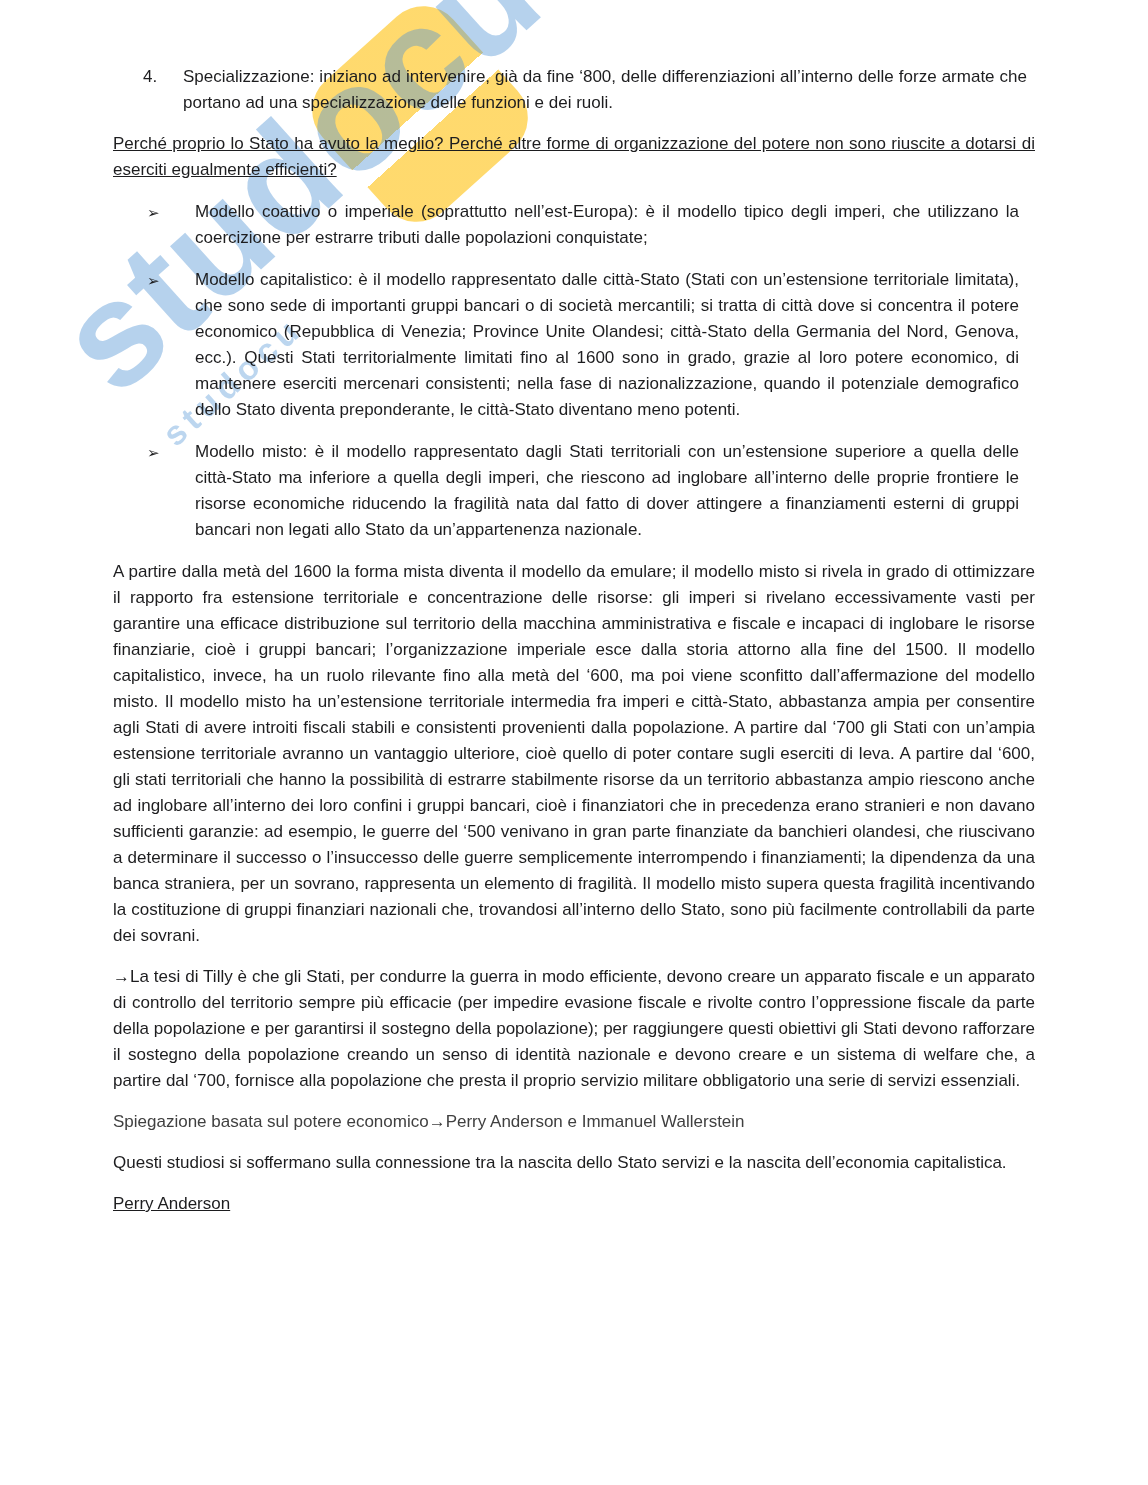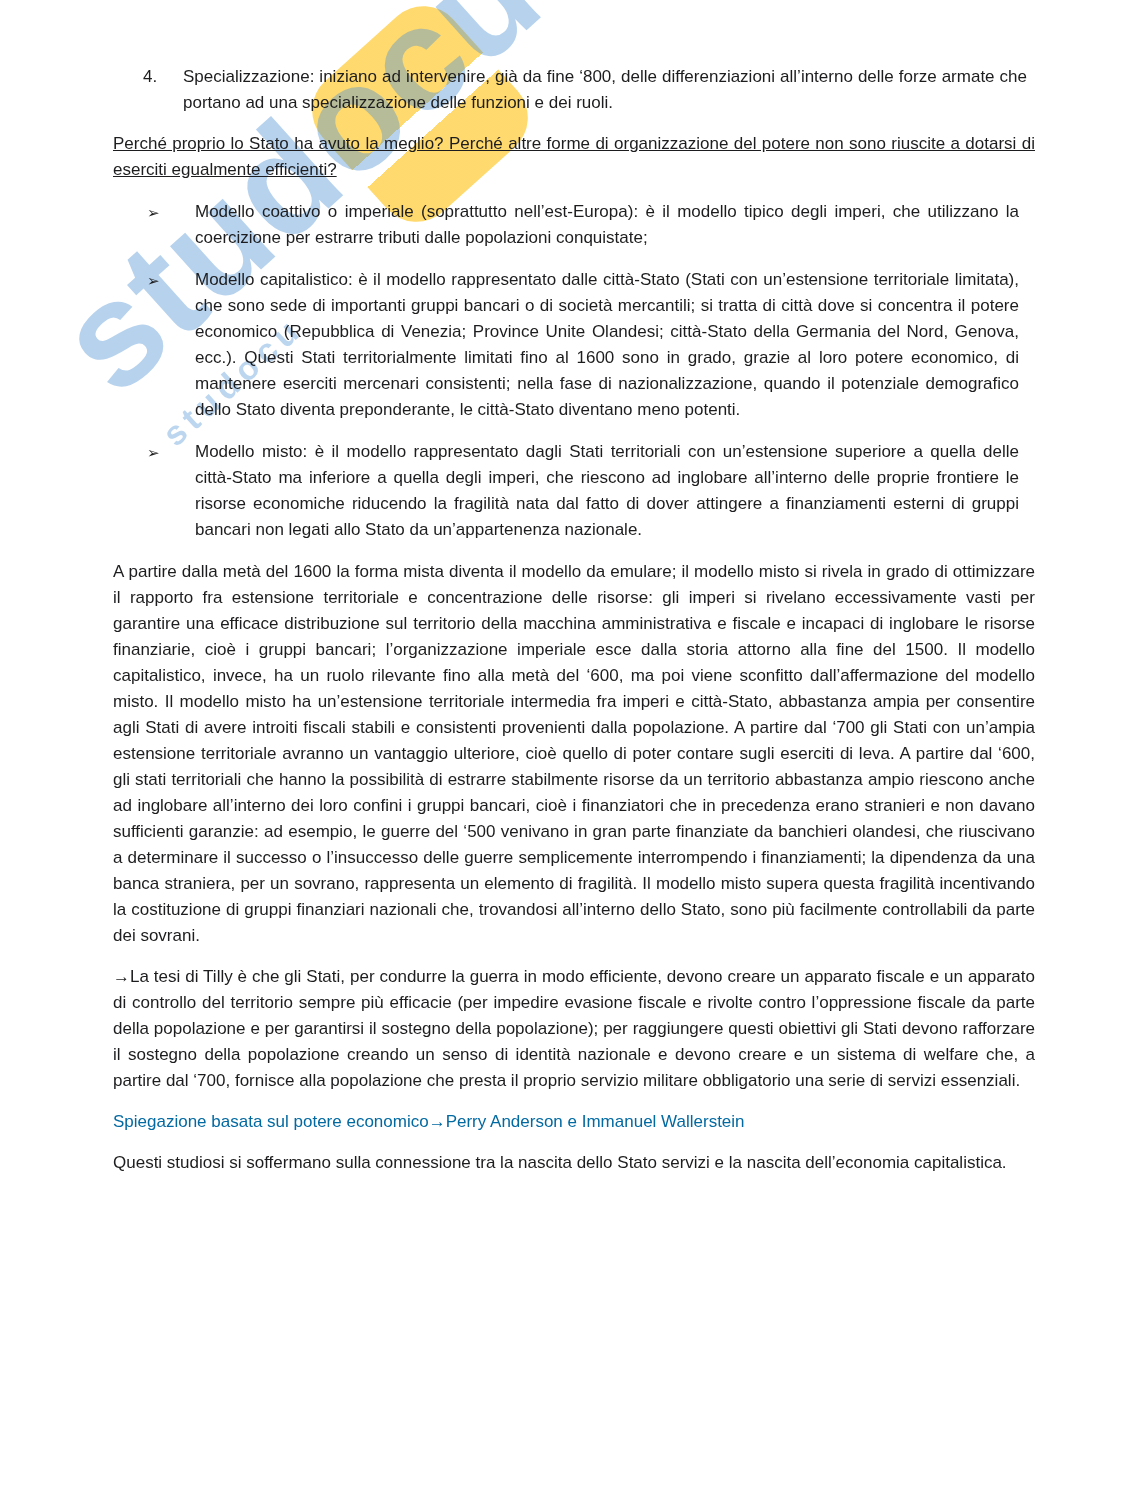--- a/index.html
+++ b/index.html
@@ -78,21 +78,21 @@
 
   .bullets { margin-bottom: 15px; }
   .bullet { position: relative; padding-left: 66px; margin: 0; }
   .bullet .b-marker {
     position: absolute; left: 34px; top: 1px;
     font-size: 15px;
     font-family: "DejaVu Sans", sans-serif;
   }
   .bullet .b-text { margin: 16px !important; }
 
-  .red-heading { color: #0369a1; }
+  .red-heading { color: #404040; }
   .underlined-heading { text-decoration: underline; margin-bottom: 0 !important; }
 </style>
 </head>
 <body>
 
 <div class="page">
 
   <div class="watermark" aria-hidden="true">
     <div class="wm-icon"></div>
     <div class="wm-word">studocu</div>
@@ -127,15 +127,16 @@
 
     <p>A partire dalla metà del 1600 la forma mista diventa il modello da emulare; il modello misto si rivela in grado di ottimizzare il rapporto fra estensione territoriale e concentrazione delle risorse: gli imperi si rivelano eccessivamente vasti per garantire una efficace distribuzione sul territorio della macchina amministrativa e fiscale e incapaci di inglobare le risorse finanziarie, cioè i gruppi bancari; l’organizzazione imperiale esce dalla storia attorno alla fine del 1500. Il modello capitalistico, invece, ha un ruolo rilevante fino alla metà del ‘600, ma poi viene sconfitto dall’affermazione del modello misto. Il modello misto ha un’estensione territoriale intermedia fra imperi e città-Stato, abbastanza ampia per consentire agli Stati di avere introiti fiscali stabili e consistenti provenienti dalla popolazione. A partire dal ‘700 gli Stati con un’ampia estensione territoriale avranno un vantaggio ulteriore, cioè quello di poter contare sugli eserciti di leva. A partire dal ‘600, gli stati territoriali che hanno la possibilità di estrarre stabilmente risorse da un territorio abbastanza ampio riescono anche ad inglobare all’interno dei loro confini i gruppi bancari, cioè i finanziatori che in precedenza erano stranieri e non davano sufficienti garanzie: ad esempio, le guerre del ‘500 venivano in gran parte finanziate da banchieri olandesi, che riuscivano a determinare il successo o l’insuccesso delle guerre semplicemente interrompendo i finanziamenti; la dipendenza da una banca straniera, per un sovrano, rappresenta un elemento di fragilità. Il modello misto supera questa fragilità incentivando la costituzione di gruppi finanziari nazionali che, trovandosi all’interno dello Stato, sono più facilmente controllabili da parte dei sovrani.</p>
 
 
     <p>→La tesi di Tilly è che gli Stati, per condurre la guerra in modo efficiente, devono creare un apparato fiscale e un apparato di controllo del territorio sempre più efficacie (per impedire evasione fiscale e rivolte contro l’oppressione fiscale da parte della popolazione e per garantirsi il sostegno della popolazione); per raggiungere questi obiettivi gli Stati devono rafforzare il sostegno della popolazione creando un senso di identità nazionale e devono creare e un sistema di welfare che, a partire dal ‘700, fornisce alla popolazione che presta il proprio servizio militare obbligatorio una serie di servizi essenziali.</p>
 
     <h3 class="red-heading">Spiegazione basata sul potere economico→Perry Anderson e Immanuel Wallerstein</h3>
 
     <p>Questi studiosi si soffermano sulla connessione tra la nascita dello Stato servizi e la nascita dell’economia capitalistica.</p>
 
+    <h2 class="underlined-heading">Perry Anderson</h2>
 
   </main>
 </div>
 
 </body></html>

